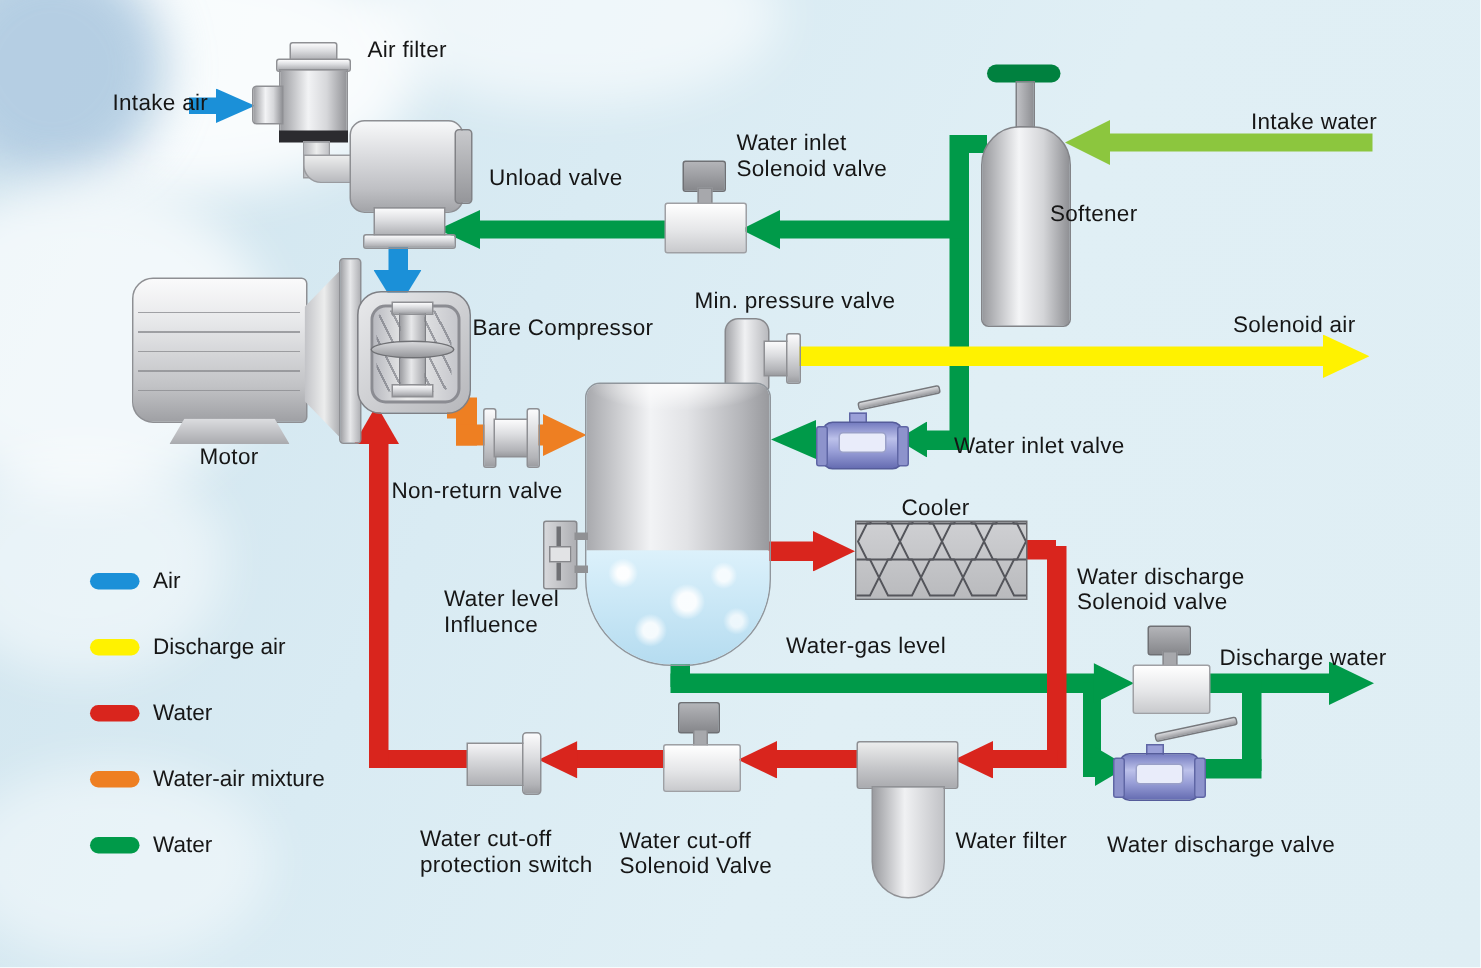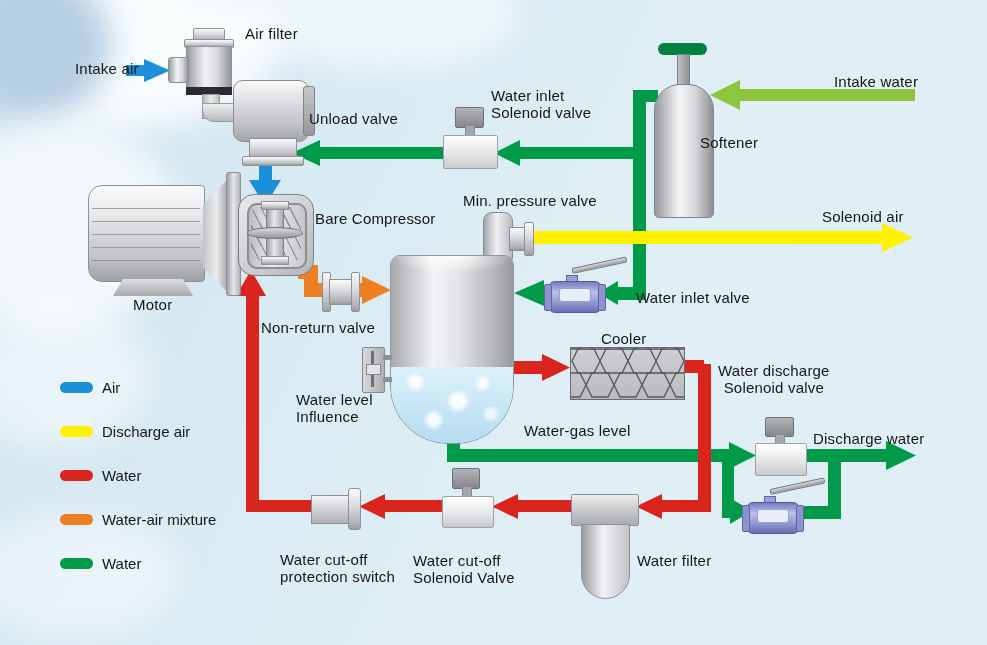--- a/index.html
+++ b/index.html
@@ -210,38 +210,39 @@
   <div class="sol-body cmp" style="left:442px;top:496px;width:50px;height:30px;"></div>
 
   <div class="cmp" style="left:311px;top:495px;width:39px;height:27px;background:linear-gradient(180deg,#f4f4f6,#d4d5d8 45%,#b0b1b5);border:1px solid #8f9093;"></div>
   <div class="cmp metal-v" style="left:348px;top:488px;width:11px;height:40px;border-radius:3px;"></div>
 
   <div class="cmp" style="left:571px;top:494px;width:66px;height:30px;border-radius:2px;background:linear-gradient(180deg,#eceded,#c6c7ca 55%,#aaabaf);border:1px solid #8f9094;"></div>
   <div class="cmp" style="left:581px;top:524px;width:47px;height:73px;border-radius:0 0 26px 26px;background:linear-gradient(90deg,#9b9ca0,#f0f1f3 45%,#c2c3c7);border:1px solid #909195;"></div>
 
   <div class="lbl" style="left:75px;top:60px;">Intake air</div>
   <div class="lbl" style="left:245px;top:25px;">Air filter</div>
-  <div class="lbl" style="left:309px;top:110px;">Unload valve</div>
+  <div class="lbl" style="left:326px;top:110px;">Unload valve</div>
   <div class="lbl" style="left:491px;top:87px;">Water inlet
 Solenoid valve</div>
   <div class="lbl" style="left:700px;top:134px;">Softener</div>
   <div class="lbl" style="left:834px;top:73px;">Intake water</div>
   <div class="lbl" style="left:315px;top:210px;">Bare Compressor</div>
   <div class="lbl" style="left:463px;top:192px;">Min. pressure valve</div>
   <div class="lbl" style="left:822px;top:208px;">Solenoid air</div>
   <div class="lbl" style="left:133px;top:296px;">Motor</div>
   <div class="lbl" style="left:261px;top:319px;">Non-return valve</div>
   <div class="lbl" style="left:636px;top:289px;">Water inlet valve</div>
   <div class="lbl" style="left:601px;top:330px;">Cooler</div>
   <div class="lbl" style="left:296px;top:391px;">Water level
 Influence</div>
   <div class="lbl" style="left:524px;top:422px;">Water-gas level</div>
-  <div class="lbl" style="left:718px;top:362px;text-align:center;">Water discharge
+  <div class="lbl" style="left:718px;top:376px;">Water discharge
 Solenoid valve</div>
   <div class="lbl" style="left:813px;top:430px;">Discharge water</div>
+  <div class="lbl" style="left:738px;top:555px;">Water discharge valve</div>
   <div class="lbl" style="left:637px;top:552px;">Water filter</div>
   <div class="lbl" style="left:280px;top:551px;">Water cut-off
 protection switch</div>
   <div class="lbl" style="left:413px;top:552px;">Water cut-off
 Solenoid Valve</div>
 
   <div class="legend-row" style="left:60px;top:379px;">
     <span class="swatch" style="background-color: rgb(27, 144, 216);"></span>
     <span class="legend-label">Air</span>
   </div>

